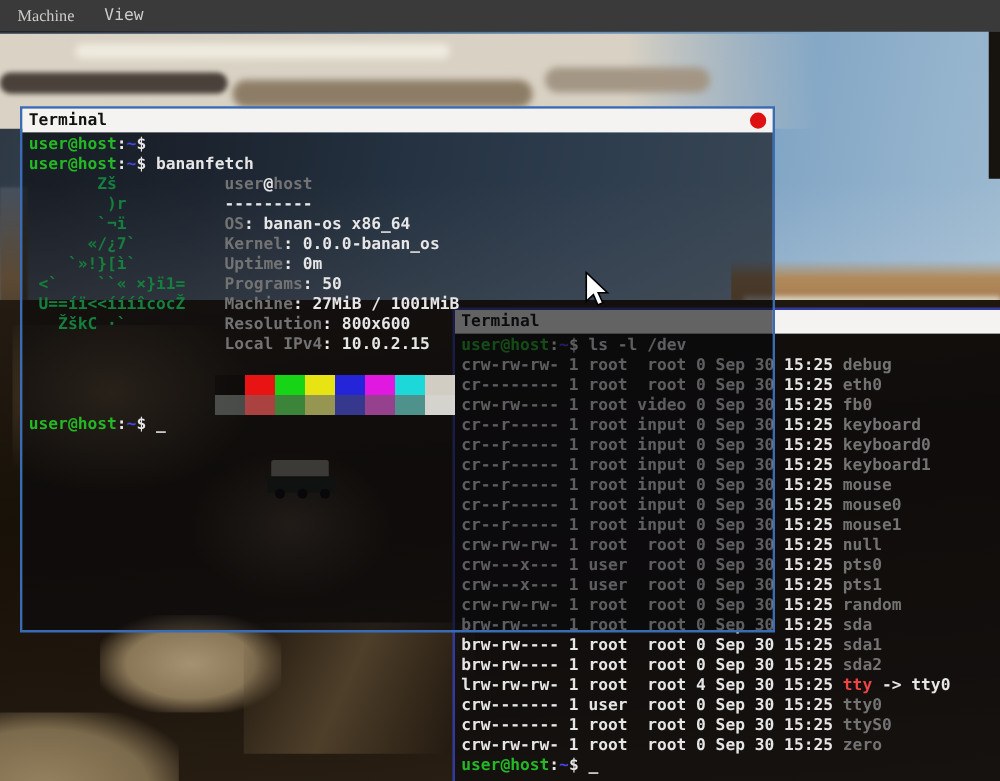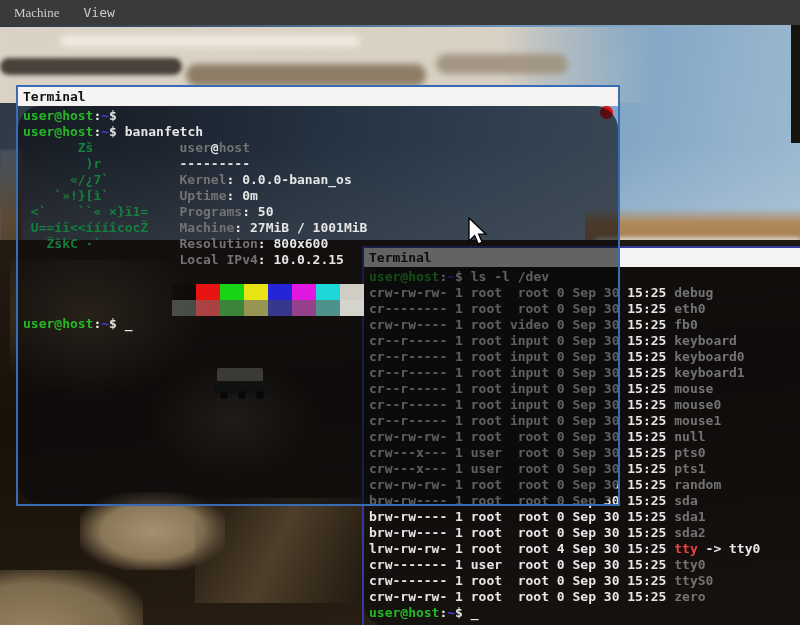--- a/index.html
+++ b/index.html
@@ -45,26 +45,26 @@
        background:linear-gradient(115deg,rgba(90,75,52,0) 0%,#4e3f2a 45%,rgba(60,48,32,0) 90%);}
   .truck{left:214px;top:118px;width:56px;height:42px;}
   .truck-cab{left:3px;top:10px;width:46px;height:15px;background:#8f897a;border-radius:2px;}
   .truck-body{left:0;top:23px;width:54px;height:13px;background:#1c1d1a;border-radius:1px;}
   .truck-wheel{top:33px;width:8px;height:8px;border-radius:50%;background:#060606;}
 
   
   .window{position:absolute;border:2px solid #3a6cb5;}
   #t1{left:16px;top:85px;width:600px;height:417px;z-index:30;border-color:#3a6cb5;}
   #t2{left:362px;top:246px;width:500px;height:378px;z-index:20;border-color:#323a9e;}
-  .titlebar{height:19px;background:#f4f3f1;display:flex;align-items:flex-start;flex-direction:column;}
+  .titlebar{height:19px;background:#f4f3f1;display:flex;align-items:center;}
   .wtitle{padding-left:5px;font-size:13px;font-weight:bold;color:#111;line-height:19px;}
   .close-btn{margin-left:auto;margin-right:5px;width:13px;height:13px;border-radius:50%;background:#dd1111;flex:0 0 auto;}
   .tcontent{position:absolute;left:0;right:0;top:19px;bottom:0;overflow:hidden;
             background:rgba(10,10,13,0.62);padding:2px 0 0 5px;
-            font-size:13px;font-weight:bold;border-radius:23px;}
+            font-size:13px;font-weight:bold;}
   .tline{height:16px;line-height:16px;white-space:pre;}
   .seg-green{color:#25b825}.seg-white{color:#e6e6e6}.seg-blue{color:#4545e8}
   .seg-yellow{color:#737373}.seg-cyan{color:#ef4444}.seg-art{color:#15803d}
   .pblock{display:inline-block;width:24px;height:16px;vertical-align:top;}
   .pspace{white-space:pre;}
 
   
   #cursor{position:absolute;left:466px;top:217px;z-index:60;}
 </style>
 </head>
@@ -132,20 +132,21 @@
 <div class="window" id="t1">
   <div class="titlebar">
     <span class="wtitle">Terminal</span>
     <span class="close-btn"></span>
   </div>
   <div class="tcontent" id="t1-content">
       <div class="tline"><span class="seg-green">user@host</span><span class="seg-white">:</span><span class="seg-blue">~</span><span class="seg-white">$ </span></div>
       <div class="tline"><span class="seg-green">user@host</span><span class="seg-white">:</span><span class="seg-blue">~</span><span class="seg-white">$ </span><span class="seg-white">bananfetch</span></div>
       <div class="tline"><span class="seg-art">       Zš           </span><span class="seg-yellow">user</span><span class="seg-white">@</span><span class="seg-yellow">host</span></div>
       <div class="tline"><span class="seg-art">        )r          </span><span class="seg-white">---------</span></div>
+      <div class="tline"><span class="seg-art">       `¬ï          </span><span class="seg-yellow">OS</span><span class="seg-white">: banan-os x86_64</span></div>
       <div class="tline"><span class="seg-art">      «/¿7`         </span><span class="seg-yellow">Kernel</span><span class="seg-white">: 0.0.0-banan_os</span></div>
       <div class="tline"><span class="seg-art">    `»!}[ì`         </span><span class="seg-yellow">Uptime</span><span class="seg-white">: 0m</span></div>
       <div class="tline"><span class="seg-art"> &lt;`    ``« ×}ï1=    </span><span class="seg-yellow">Programs</span><span class="seg-white">: 50</span></div>
       <div class="tline"><span class="seg-art"> U==íï&lt;&lt;íííîcocŽ    </span><span class="seg-yellow">Machine</span><span class="seg-white">: 27MiB / 1001MiB</span></div>
       <div class="tline"><span class="seg-art">   ŽškC ·`          </span><span class="seg-yellow">Resolution</span><span class="seg-white">: 800x600</span></div>
       <div class="tline"><span class="seg-art">                    </span><span class="seg-yellow">Local IPv4</span><span class="seg-white">: 10.0.2.15</span></div>
       <div class="tline"></div>
       <div class="tline"><span class="pspace">                   </span><span class="pblock" style="background: rgba(0, 0, 0, 0.25);"></span><span class="pblock" style="background: rgb(232, 20, 20);"></span><span class="pblock" style="background: rgb(23, 212, 23);"></span><span class="pblock" style="background: rgb(232, 228, 20);"></span><span class="pblock" style="background: rgb(36, 36, 216);"></span><span class="pblock" style="background: rgb(224, 24, 224);"></span><span class="pblock" style="background: rgb(28, 216, 216);"></span><span class="pblock" style="background: rgba(232, 226, 214, 0.9);"></span></div>
       <div class="tline"><span class="pspace">                   </span><span class="pblock" style="background: rgba(125, 135, 130, 0.5);"></span><span class="pblock" style="background: rgba(255, 95, 95, 0.65);"></span><span class="pblock" style="background: rgba(95, 230, 95, 0.55);"></span><span class="pblock" style="background: rgba(240, 240, 130, 0.6);"></span><span class="pblock" style="background: rgba(80, 85, 230, 0.6);"></span><span class="pblock" style="background: rgba(240, 100, 230, 0.6);"></span><span class="pblock" style="background: rgba(120, 235, 225, 0.6);"></span><span class="pblock" style="background: rgba(248, 246, 240, 0.85);"></span></div>
       <div class="tline"><span class="seg-green">user@host</span><span class="seg-white">:</span><span class="seg-blue">~</span><span class="seg-white">$ </span><span class="seg-white">_</span></div>

